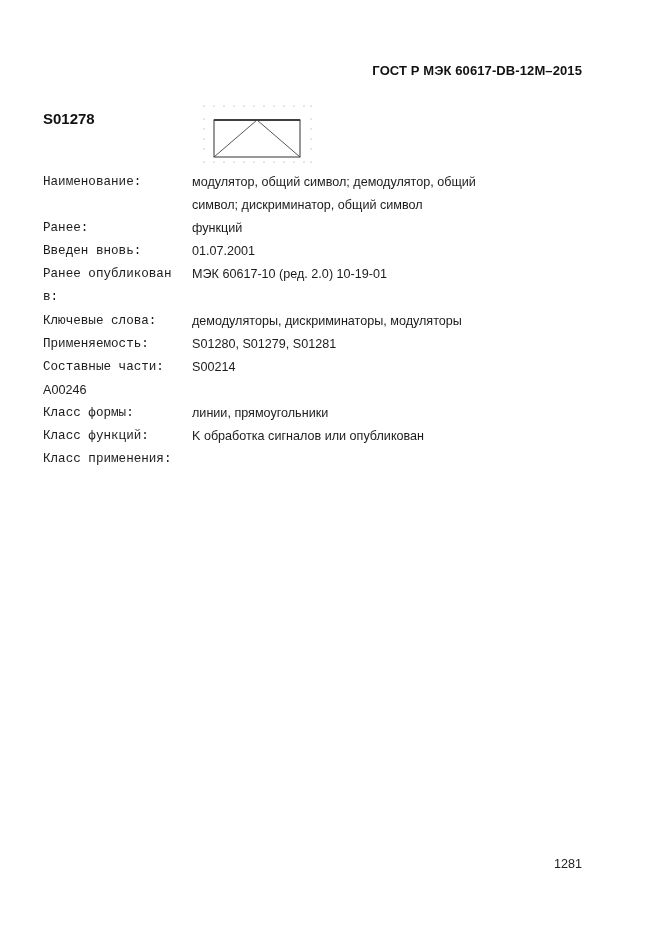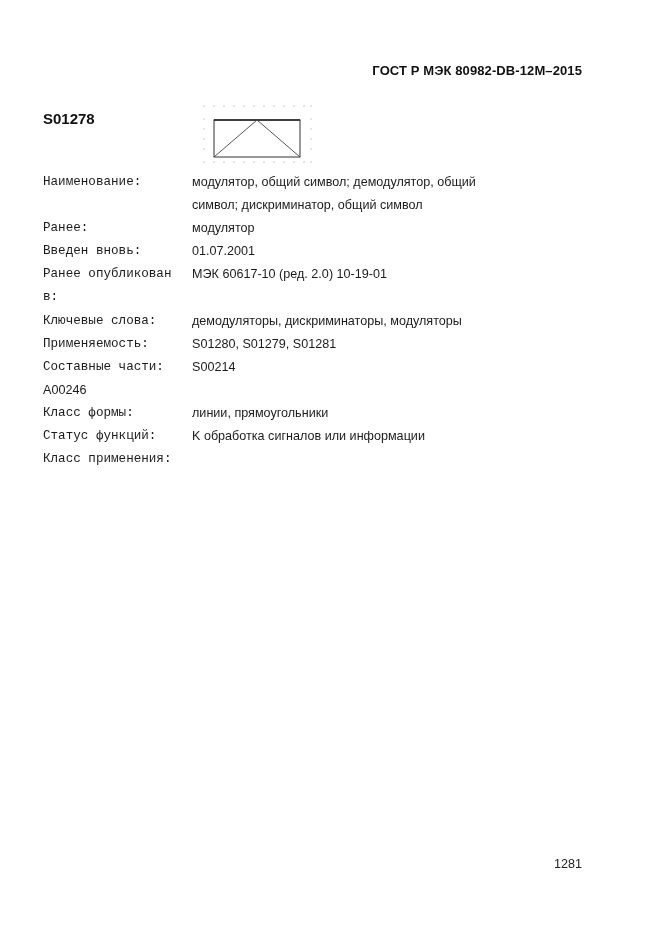--- a/index.html
+++ b/index.html
@@ -10,21 +10,21 @@
     .symbol { position: absolute; left: 200px; top: 103px; width: 115px; height: 63px; }
     .rows { position: absolute; top: 171px; left: 43px; width: 520px; }
     .row { display: flex; font-size: 12.6px; line-height: 23.1px; }
     .label { width: 149px; flex: 0 0 149px; color: #1c1c1c; font-family: Liberation Mono, monospace; }
     .value { flex: 1; color: #1c1c1c; width: 320px; }
     .page-num { position: absolute; top: 857px; right: 79px; font-size: 12.6px; color: #222; }
   </style>
 </head>
 <body>
 
-<div class="header">ГОСТ Р МЭК 80982-DB-12M–2015</div>
+<div class="header">ГОСТ Р МЭК 60617-DB-12M–2015</div>
 
 <div class="symbol-id">S01278</div>
 
 <div class="symbol">
   <svg width="115" height="63" viewBox="0 0 115 63">
     <g fill="#bbbbbb">
       <circle cx="4" cy="3" r="0.7"></circle>
         <circle cx="14" cy="3" r="0.7"></circle>
         <circle cx="24" cy="3" r="0.7"></circle>
         <circle cx="34" cy="3" r="0.7"></circle>
@@ -66,21 +66,21 @@
 <div class="rows">
   <div class="row">
     <div class="label">Наименование:</div>
     <div class="value">
       <div>модулятор, общий символ; демодулятор, общий</div>
       <div>символ; дискриминатор, общий символ</div>
     </div>
   </div>
   <div class="row">
     <div class="label">Ранее:</div>
-    <div class="value">модулятор</div>
+    <div class="value">функций</div>
   </div>
   <div class="row">
     <div class="label">Введен вновь:</div>
     <div class="value">01.07.2001</div>
   </div>
   <div class="row">
     <div class="label">Ранее опубликован в:</div>
     <div class="value">МЭК 60617-10 (ред. 2.0) 10-19-01</div>
   </div>
   <div class="row">
@@ -96,21 +96,21 @@
     <div class="value">S00214</div>
   </div>
   <div class="row">
     <div class="value">A00246</div>
   </div>
   <div class="row">
     <div class="label">Класс формы:</div>
     <div class="value">линии, прямоугольники</div>
   </div>
   <div class="row">
-    <div class="label">Статус функций:</div>
-    <div class="value">K обработка сигналов или информации</div>
+    <div class="label">Класс функций:</div>
+    <div class="value">K обработка сигналов или опубликован</div>
   </div>
   <div class="row">
     <div class="label">Класс применения:</div>
   </div>
 </div>
 
 <div class="page-num">1281</div>
 
 </body></html>

